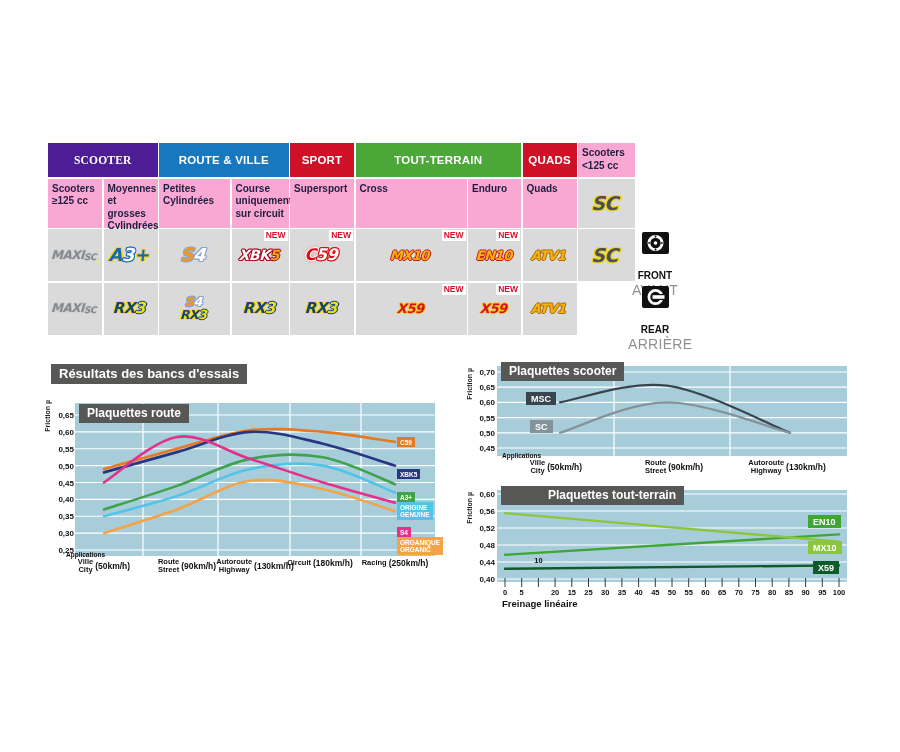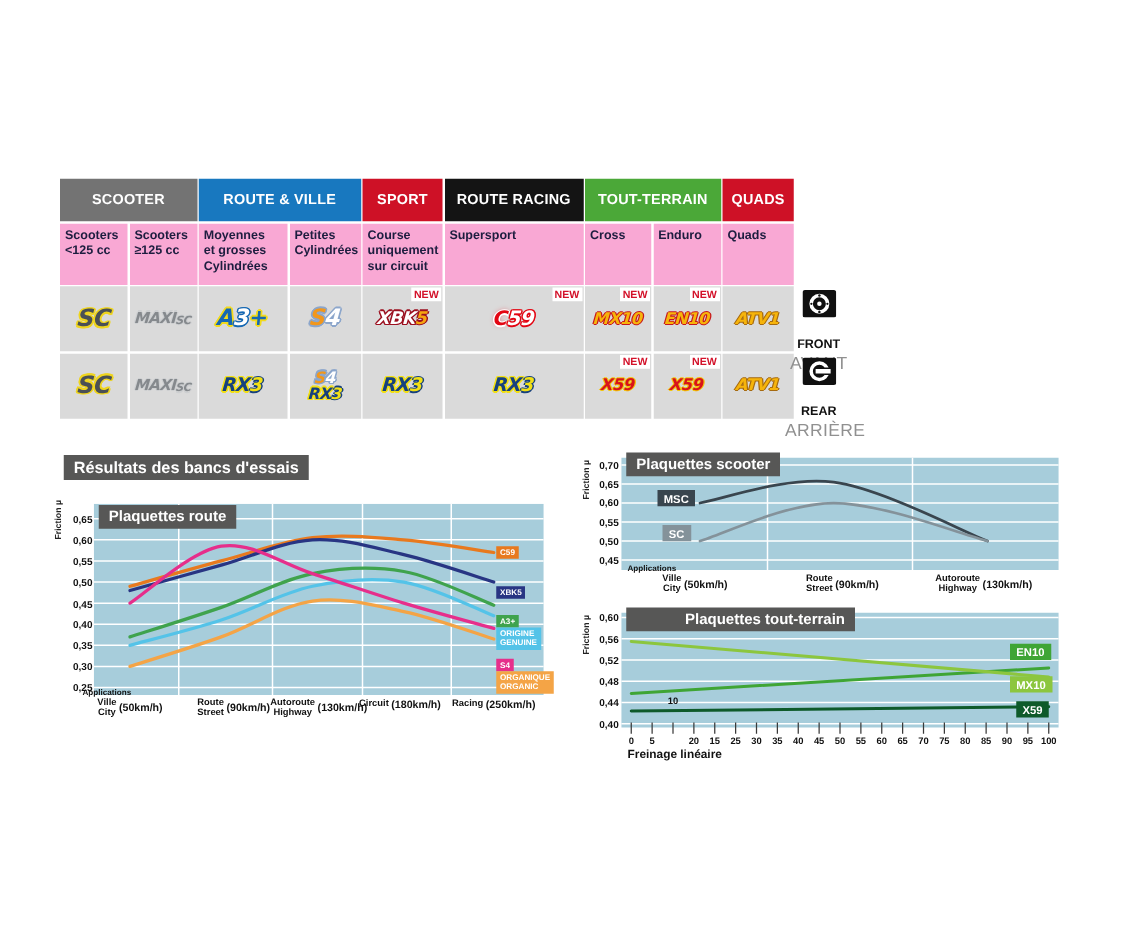--- a/index.html
+++ b/index.html
@@ -85,24 +85,23 @@
            padding:1.5px 5px;white-space:nowrap;z-index:4;}
   .xaxis-label{position:absolute;font-weight:bold;font-size:9.5px;color:#111;}
   svg.chart{position:absolute;}
 </style>
 </head>
 <body>
 
 <div id="page">
 
   <div id="app-table">
-      <div class="hdr" style="background: #737373; grid-column: span 2;">SCOOTER</div>
+      <div class="hdr" style="background: #4c1d95; grid-column: span 2; font-family: Liberation Serif, serif;">SCOOTER</div>
       <div class="hdr" style="background: rgb(24, 120, 191); grid-column: span 2;">ROUTE &amp; VILLE</div>
       <div class="hdr" style="background: rgb(206, 17, 38); grid-column: span 1;">SPORT</div>
-      <div class="hdr" style="background: rgb(20, 20, 20); grid-column: span 1;">ROUTE RACING</div>
       <div class="hdr" style="background: rgb(75, 168, 56); grid-column: span 2;">TOUT-TERRAIN</div>
       <div class="hdr" style="background: rgb(206, 17, 38); grid-column: span 1;">QUADS</div>
       <div class="sub">Scooters<br>&lt;125 cc</div>
       <div class="sub">Scooters<br>≥125 cc</div>
       <div class="sub">Moyennes<br>et grosses<br>Cylindrées</div>
       <div class="sub">Petites<br>Cylindrées</div>
       <div class="sub">Course<br>uniquement<br>sur circuit</div>
       <div class="sub">Supersport</div>
       <div class="sub">Cross</div>
       <div class="sub">Enduro</div>

